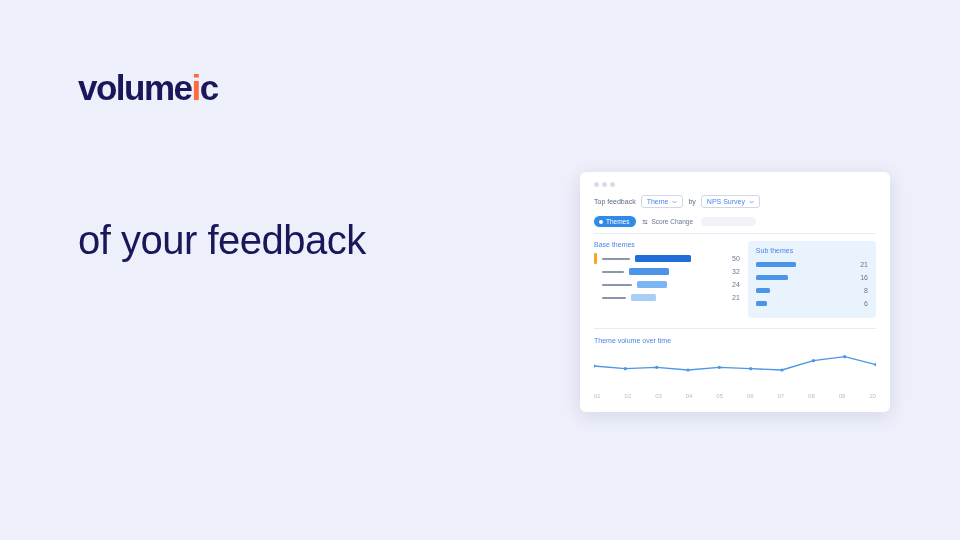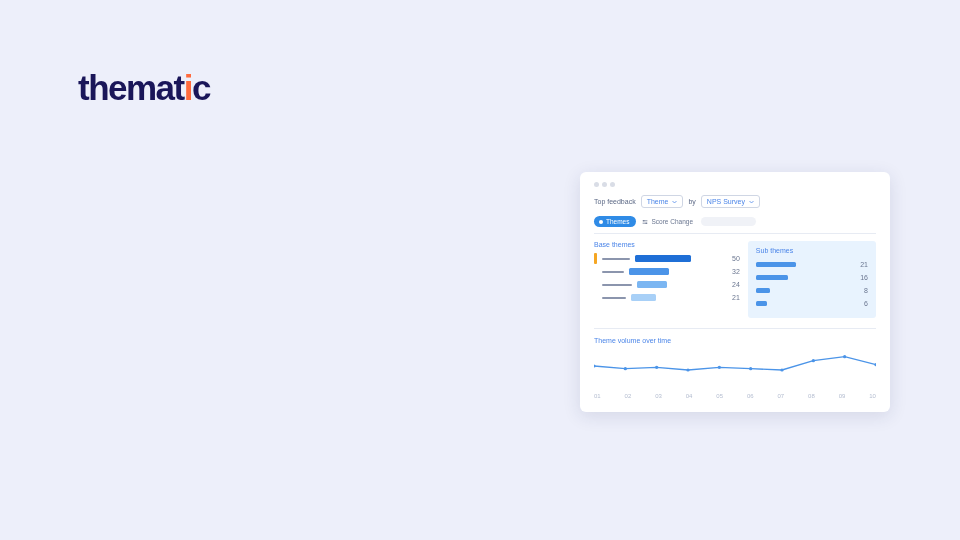--- a/index.html
+++ b/index.html
@@ -95,24 +95,25 @@
   .chart-title { font-size: 7px; color: #4b85e8; margin-bottom: 6px; }
   .chart-area { position: relative; width: 100%; height: 48px; }
   .chart-area svg { width: 100%; height: 40px; display: block; }
   .x-axis { display: flex; justify-content: space-between; margin-top: 3px; }
   .x-axis span { font-size: 6px; color: #b4bdd0; }
 </style>
 </head>
 <body>
 
 <div class="logo">
-  <span>themat</span><span class="accent">i</span><span>c</span>
+  <span>volume</span><span class="accent">i</span><span>c</span>
 </div>
 
 <div class="hero">
+  <div>of your feedback</div>
 </div>
 
 <div class="card">
 
   <div class="window-dots">
     <span></span>
     <span></span>
     <span></span>
   </div>
 

